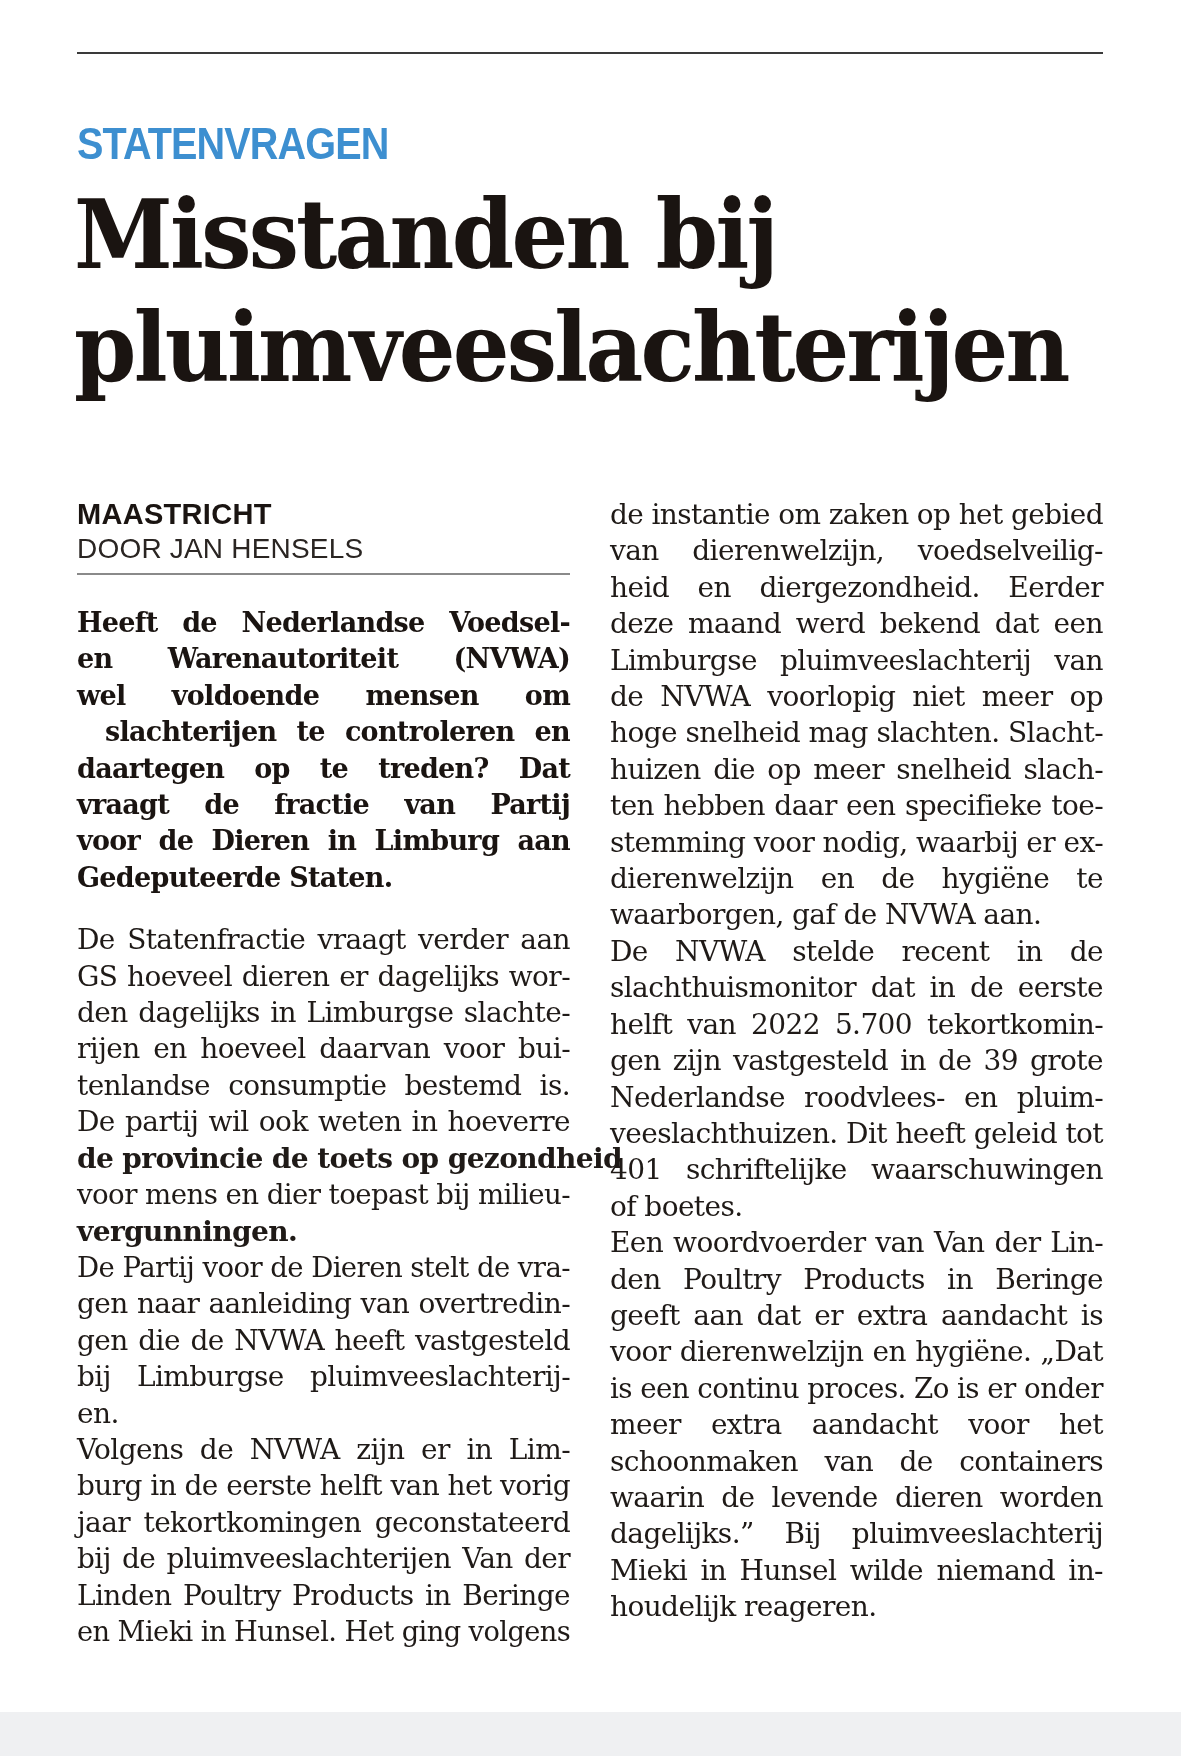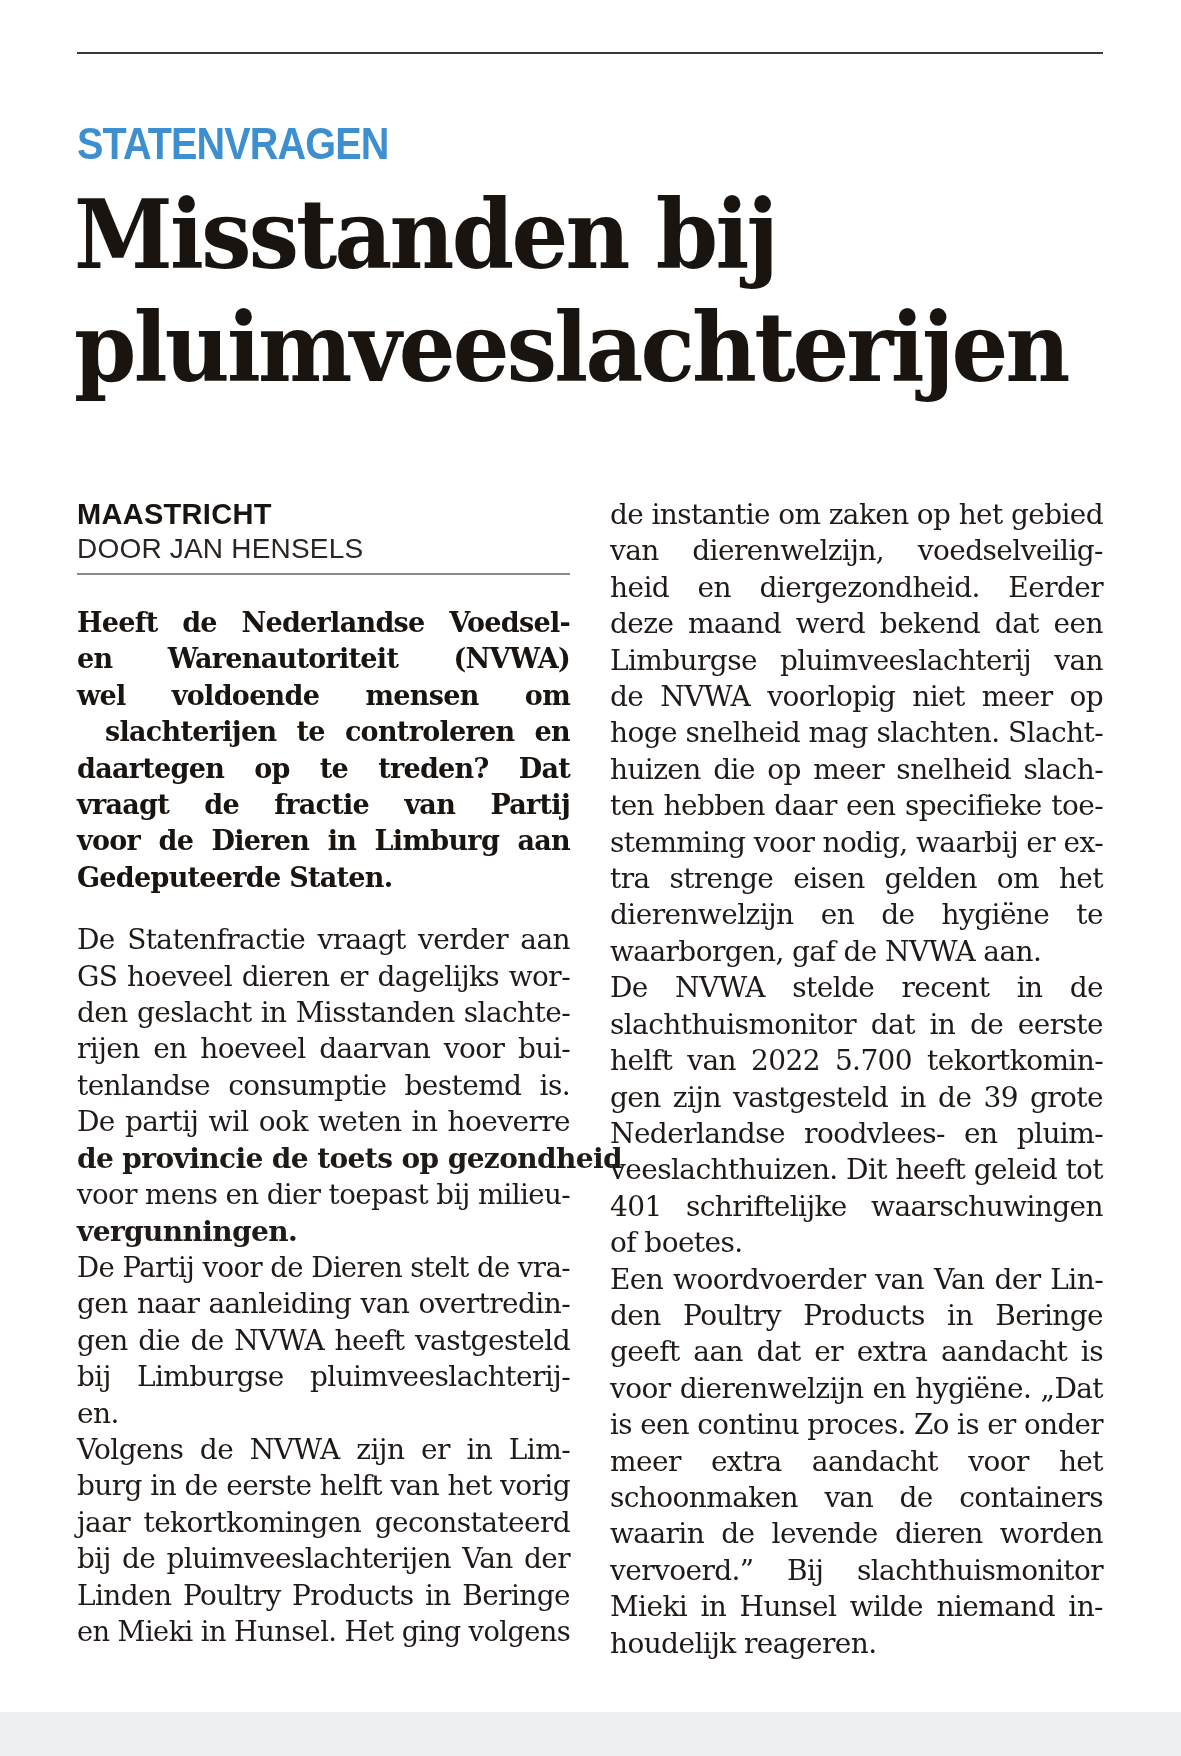--- a/index.html
+++ b/index.html
@@ -128,21 +128,21 @@
       <span class="line" style="display: block;">wel voldoende mensen om</span>
       <span class="line" style="display: block; margin-left: 28px;">slachterijen te controleren en</span>
       <span class="line" style="display: block;">daartegen op te treden? Dat</span>
       <span class="line" style="display: block;">vraagt de fractie van Partij</span>
       <span class="line" style="display: block;">voor de Dieren in Limburg aan</span>
       <span class="line last" style="display: block;">Gedeputeerde Staten.</span>
     </div>
   <div class="body-lines" id="left-body">
       <span class="line" style="display: block;">De Statenfractie vraagt verder aan</span>
       <span class="line" style="display: block;">GS hoeveel dieren er dagelijks wor-</span>
-      <span class="line" style="display: block;">den geslacht in Misstanden slachte-</span>
+      <span class="line" style="display: block;">den dagelijks in Limburgse slachte-</span>
       <span class="line" style="display: block;">rijen en hoeveel daarvan voor bui-</span>
       <span class="line" style="display: block;">tenlandse consumptie bestemd is.</span>
       <span class="line" style="display: block;">De partij wil ook weten in hoeverre</span>
       <span class="line" style="display: block; font-weight: bold;">de provincie de toets op gezondheid</span>
       <span class="line" style="display: block; transform: scaleX(0.988); transform-origin: left top; width: 499px;">voor mens en dier toepast bij milieu-</span>
       <span class="line last" style="display: block; font-weight: bold;">vergunningen.</span>
       <span class="line" style="display: block; transform: scaleX(0.984); transform-origin: left top; width: 501px;">De Partij voor de Dieren stelt de vra-</span>
       <span class="line" style="display: block;">gen naar aanleiding van overtredin-</span>
       <span class="line" style="display: block;">gen die de NVWA heeft vastgesteld</span>
       <span class="line" style="display: block;">bij Limburgse pluimveeslachterij-</span>
@@ -161,38 +161,37 @@
       <span class="line" style="display: block; transform: scaleX(0.998); transform-origin: left top; width: 494px;">de instantie om zaken op het gebied</span>
       <span class="line" style="display: block;">van dierenwelzijn, voedselveilig-</span>
       <span class="line" style="display: block;">heid en diergezondheid. Eerder</span>
       <span class="line" style="display: block;">deze maand werd bekend dat een</span>
       <span class="line" style="display: block;">Limburgse pluimveeslachterij van</span>
       <span class="line" style="display: block;">de NVWA voorlopig niet meer op</span>
       <span class="line" style="display: block;">hoge snelheid mag slachten. Slacht-</span>
       <span class="line" style="display: block;">huizen die op meer snelheid slach-</span>
       <span class="line" style="display: block;">ten hebben daar een specifieke toe-</span>
       <span class="line" style="display: block;">stemming voor nodig, waarbij er ex-</span>
-      <span class="line" style="display: block;">tra strenge eisen gelden om het</span>
       <span class="line" style="display: block;">dierenwelzijn en de hygiëne te</span>
       <span class="line last" style="display: block;">waarborgen, gaf de NVWA aan.</span>
       <span class="line" style="display: block;">De NVWA stelde recent in de</span>
       <span class="line" style="display: block;">slachthuismonitor dat in de eerste</span>
       <span class="line" style="display: block;">helft van 2022 5.700 tekortkomin-</span>
       <span class="line" style="display: block;">gen zijn vastgesteld in de 39 grote</span>
       <span class="line" style="display: block;">Nederlandse roodvlees- en pluim-</span>
       <span class="line" style="display: block;">veeslachthuizen. Dit heeft geleid tot</span>
       <span class="line" style="display: block;">401 schriftelijke waarschuwingen</span>
       <span class="line last" style="display: block;">of boetes.</span>
       <span class="line" style="display: block;">Een woordvoerder van Van der Lin-</span>
       <span class="line" style="display: block;">den Poultry Products in Beringe</span>
       <span class="line" style="display: block;">geeft aan dat er extra aandacht is</span>
       <span class="line" style="display: block;">voor dierenwelzijn en hygiëne. „Dat</span>
       <span class="line" style="display: block; transform: scaleX(0.99); transform-origin: left top; width: 498px;">is een continu proces. Zo is er onder</span>
       <span class="line" style="display: block;">meer extra aandacht voor het</span>
       <span class="line" style="display: block;">schoonmaken van de containers</span>
       <span class="line" style="display: block;">waarin de levende dieren worden</span>
-      <span class="line" style="display: block;">vervoerd.” Bij slachthuismonitor</span>
+      <span class="line" style="display: block;">dagelijks.” Bij pluimveeslachterij</span>
       <span class="line" style="display: block;">Mieki in Hunsel wilde niemand in-</span>
       <span class="line last" style="display: block;">houdelijk reageren.</span>
     </div>
 </div>
 
 <div class="bottom-band"></div>
 
 </body></html>

